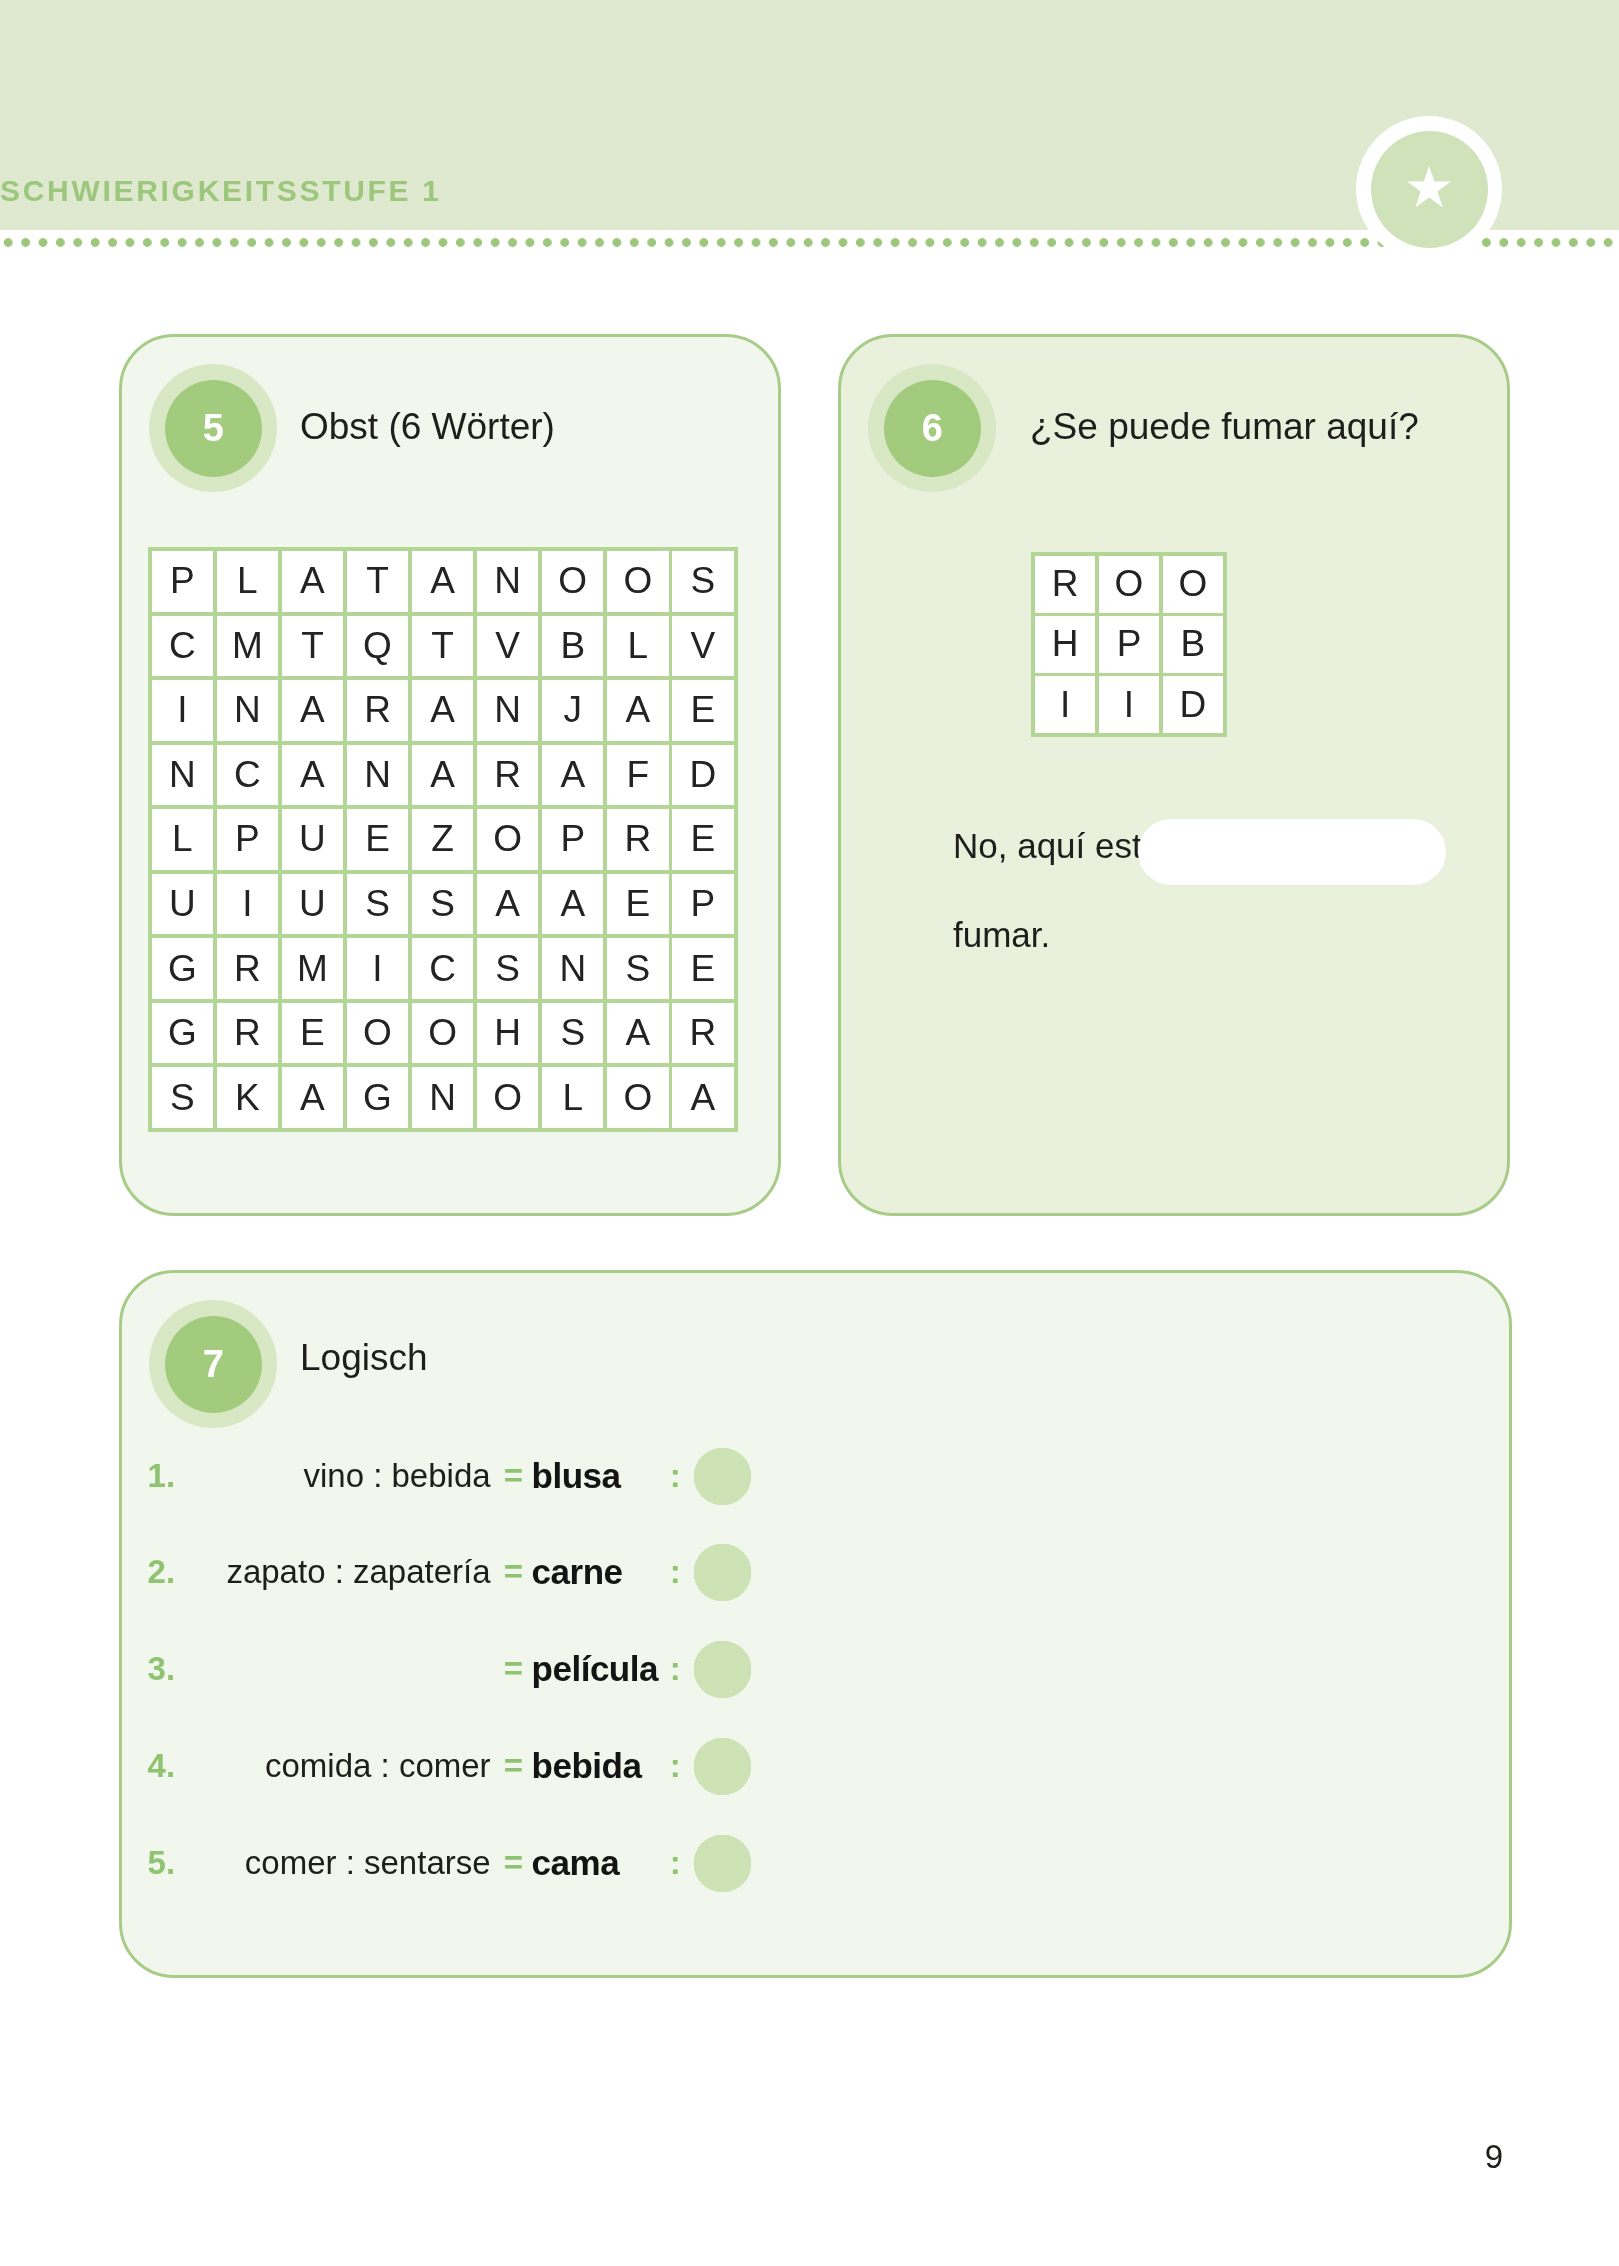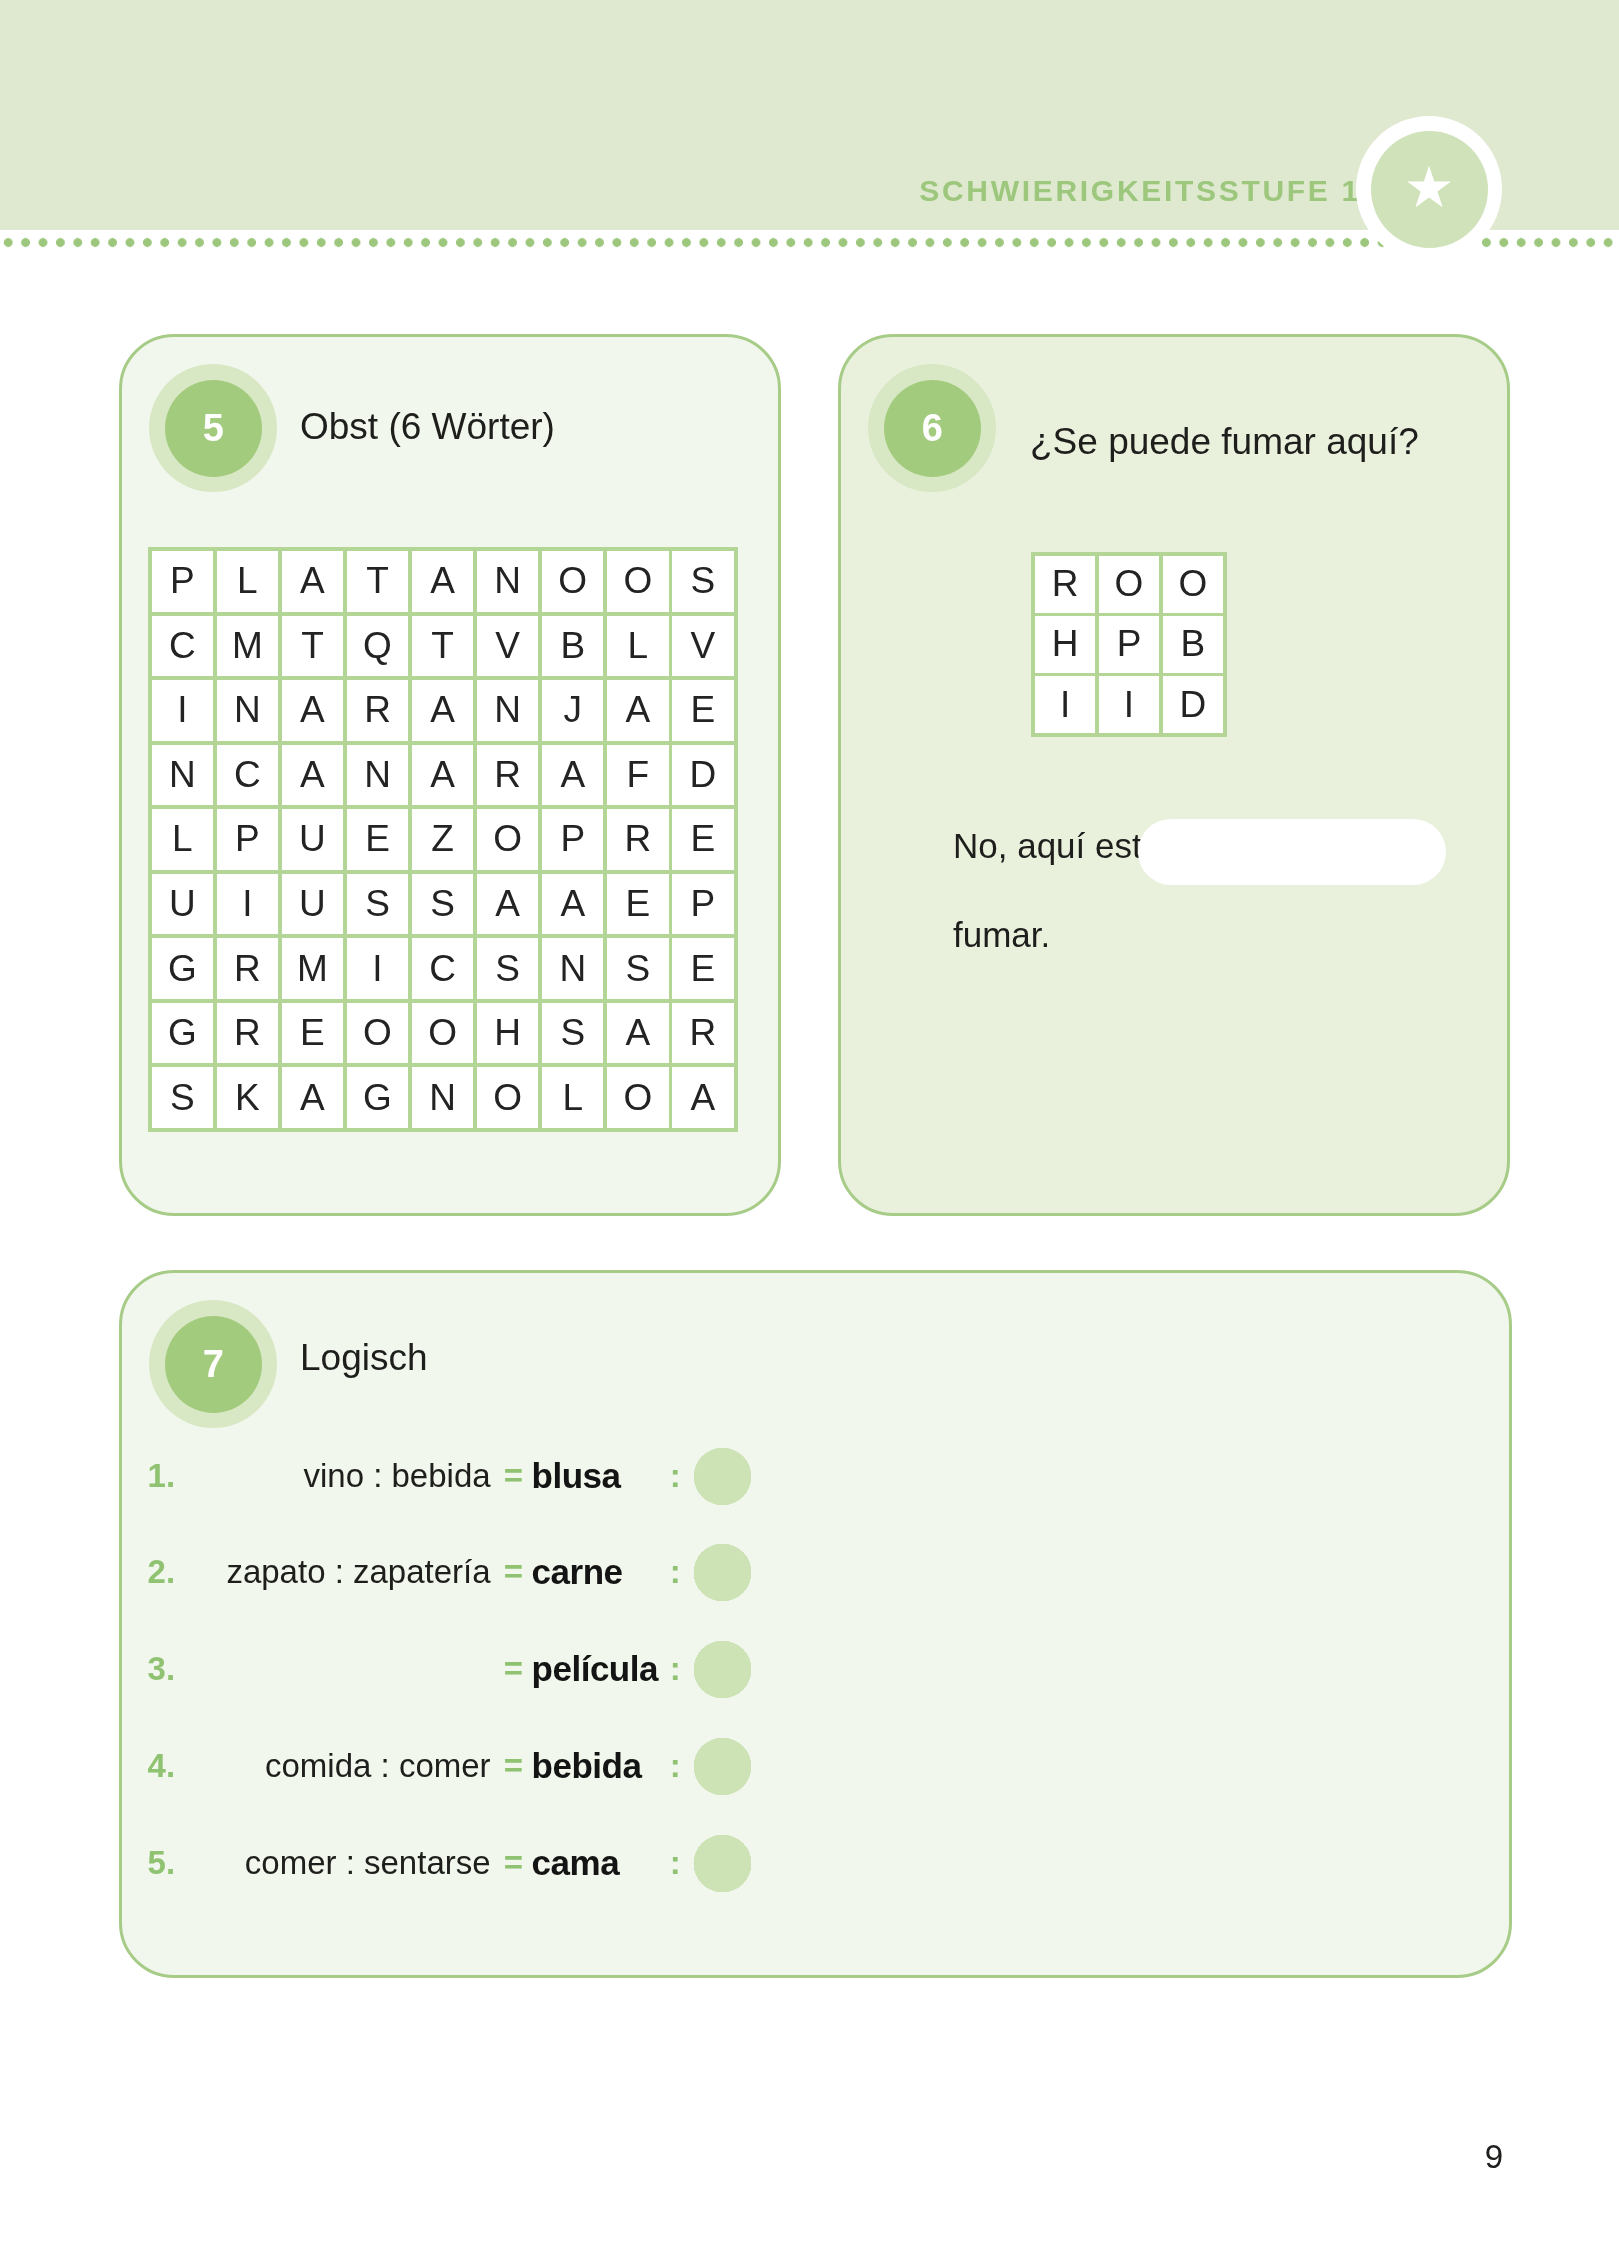--- a/index.html
+++ b/index.html
@@ -3,21 +3,21 @@
 <meta charset="utf-8">
 <style>
   html,body{margin:0;padding:0;background:#ffffff;}
   .page{
     position:relative;width:1619px;height:2267px;overflow:hidden;
     font-family:"Liberation Sans",sans-serif;background:#ffffff;
   }
   
   .band{position:absolute;left:0;top:0;width:1619px;height:230px;background:#dfe9cf;}
   .band-label{
-    position:absolute;left:0;top:174px;width:1361px;text-align:right;
+    position:absolute;left:0;top:174px;width:1361px;
     font-size:30px;font-weight:700;letter-spacing:2.7px;color:#9cc77c;
   }
   .dots-line{
     position:absolute;left:0;top:236px;width:1619px;height:12.8px;z-index:1;
     background-image:radial-gradient(circle at 8.2px 6.4px,#9cc77c 4.1px,rgba(0,0,0,0) 4.6px);
     background-size:17.4px 12.8px;background-repeat:repeat-x;
   }
   .star-badge{
     position:absolute;left:1356px;top:116px;width:146px;height:146px;border-radius:50%;
     background:#ffffff;z-index:2;
@@ -32,21 +32,21 @@
   .card5{left:119px;top:334px;width:662px;height:882px;background:#f1f7ec;}
   .card6{left:838px;top:334px;width:672px;height:882px;background:#e9f1dd;}
   .card7{left:119px;top:1270px;width:1393px;height:708px;background:#f1f7ec;}
   .badge{position:absolute;left:27.4px;top:27.4px;width:128px;height:128px;border-radius:50%;background:#d8e8c4;}
   .badge .badge-core{
     position:absolute;left:15.5px;top:15.5px;width:97px;height:97px;border-radius:50%;
     background:#a3cb7e;display:flex;align-items:center;justify-content:center;
     color:#ffffff;font-size:38px;font-weight:700;
   }
   .card-title{position:absolute;top:69px;left:178px;font-size:37px;font-weight:400;color:#1e1e1c;}
-  .card6 .card-title{left:189px;margin-top:15px;}
+  .card6 .card-title{left:189px;}
   .card7 .card-title{top:64px;}
   
   .letter-grid{
     position:absolute;display:grid;gap:3.7px;border:4.6px solid #b3d596;background:#b3d596;
     box-sizing:border-box;
   }
   .wordsearch{left:25.6px;top:210px;width:590px;height:585px;grid-template-columns:repeat(9,1fr);}
   .scramble{left:190px;top:215px;width:196px;height:185px;grid-template-columns:repeat(3,1fr);}
   .cell{
     background:#ffffff;display:flex;align-items:center;justify-content:center;

